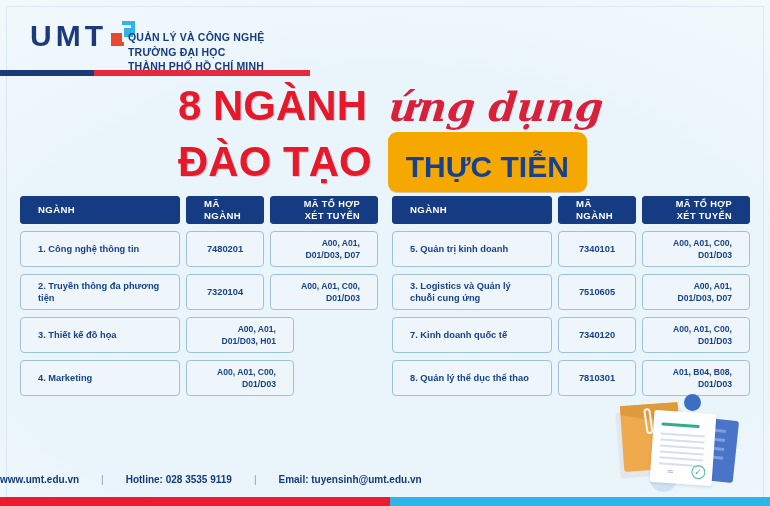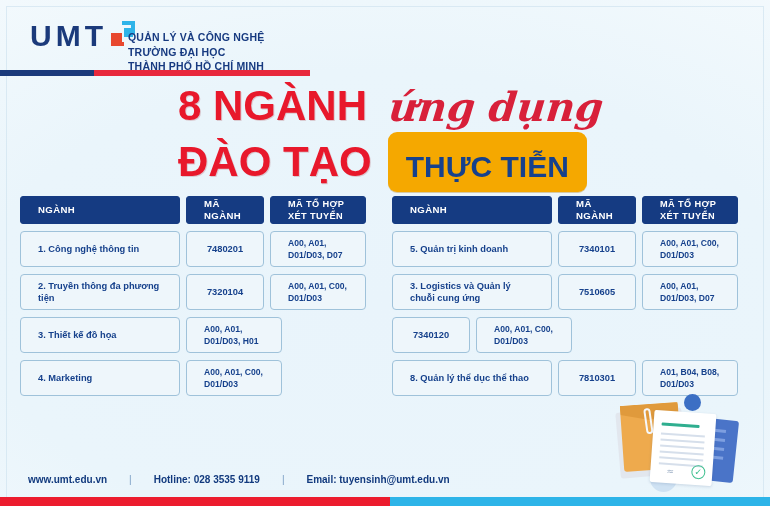--- a/index.html
+++ b/index.html
@@ -72,21 +72,21 @@
     color:#16418c; font-size:9.3px; font-weight:bold;
     display:flex; align-items:center; padding:0 17px; min-height:36px;
     line-height:12px;
   }
   .hdr .cell{
     background:#153b82; border-color:#153b82; color:#ffffff;
     font-size:9.6px; letter-spacing:.4px; min-height:28px; border-radius:3px;
   }
   .c-name{ width:160px; }
   .c-code{ width:78px; justify-content:center; text-align:left; }
-  .c-comb{ width:96px; justify-content:center; text-align:left; font-size:8.6px; }
+  .c-comb{ width:108px; justify-content:center; text-align:right; font-size:8.6px; }
   .hdr .c-comb{ font-size:9.2px; }
   
   .illus{ position:absolute; right:10px; bottom:18px; width:160px; height:96px; }
   .il-dot-blue{ position:absolute; left:84px; top:2px; width:17px; height:17px; border-radius:50%; background:#3c6fc4; }
   .il-dot-pale{ position:absolute; left:50px; bottom:-4px; width:27px; height:27px; border-radius:50%; background:#cfe2f3; }
   .il-bluefolder{
     position:absolute; left:76px; top:26px; width:60px; height:62px; background:#4a74c8;
     border-radius:3px; transform:rotate(6deg);
   }
   .il-bluefolder:after{
@@ -125,21 +125,21 @@
     position:absolute; right:7px; bottom:6px; width:14px; height:14px; border-radius:50%;
     border:1.5px solid #3fc08f; color:#3fc08f; font-size:9px; line-height:12px; text-align:center;
   }
   .il-sign{
     position:absolute; left:16px; bottom:7px; font-size:9px; color:#9fb0c6;
     font-family:"DejaVu Serif", serif; font-style:italic;
   }
   
   .footer{
     position:absolute; left:0; bottom:16px; width:770px; height:22px;
-    display:flex; align-items:center; padding-left:28px;
+    display:flex; align-items:center; 
     color:#123a7e; font-size:10px; font-weight:bold;
   }
   .sep{ color:#7b9ec4; font-weight:normal; margin:0 22px; }
   .footer-bar{ position:absolute; left:0; bottom:0; width:770px; height:9px; display:flex; }
   .fb-red{ width:390px; height:100%; background:#ec1c2e; }
   .fb-cyan{ flex:1; height:100%; background:#2db4e8; }
 </style>
 </head>
 <body>
 
@@ -218,20 +218,21 @@
         <div class="cell c-name">5. Quản trị kinh doanh</div>
         <div class="cell c-code">7340101</div>
         <div class="cell c-comb">A00, A01, C00, D01/D03</div>
       </div>
       <div class="trow">
         <div class="cell c-name">3. Logistics và Quản lý chuỗi cung ứng</div>
         <div class="cell c-code">7510605</div>
         <div class="cell c-comb">A00, A01, D01/D03, D07</div>
       </div>
       <div class="trow">
+        <div class="cell c-name">7. Kinh doanh quốc tế</div>
         <div class="cell c-code">7340120</div>
         <div class="cell c-comb">A00, A01, C00, D01/D03</div>
       </div>
       <div class="trow">
         <div class="cell c-name">8. Quản lý thể dục thể thao</div>
         <div class="cell c-code">7810301</div>
         <div class="cell c-comb">A01, B04, B08, D01/D03</div>
       </div>
     </div>
   </div>

